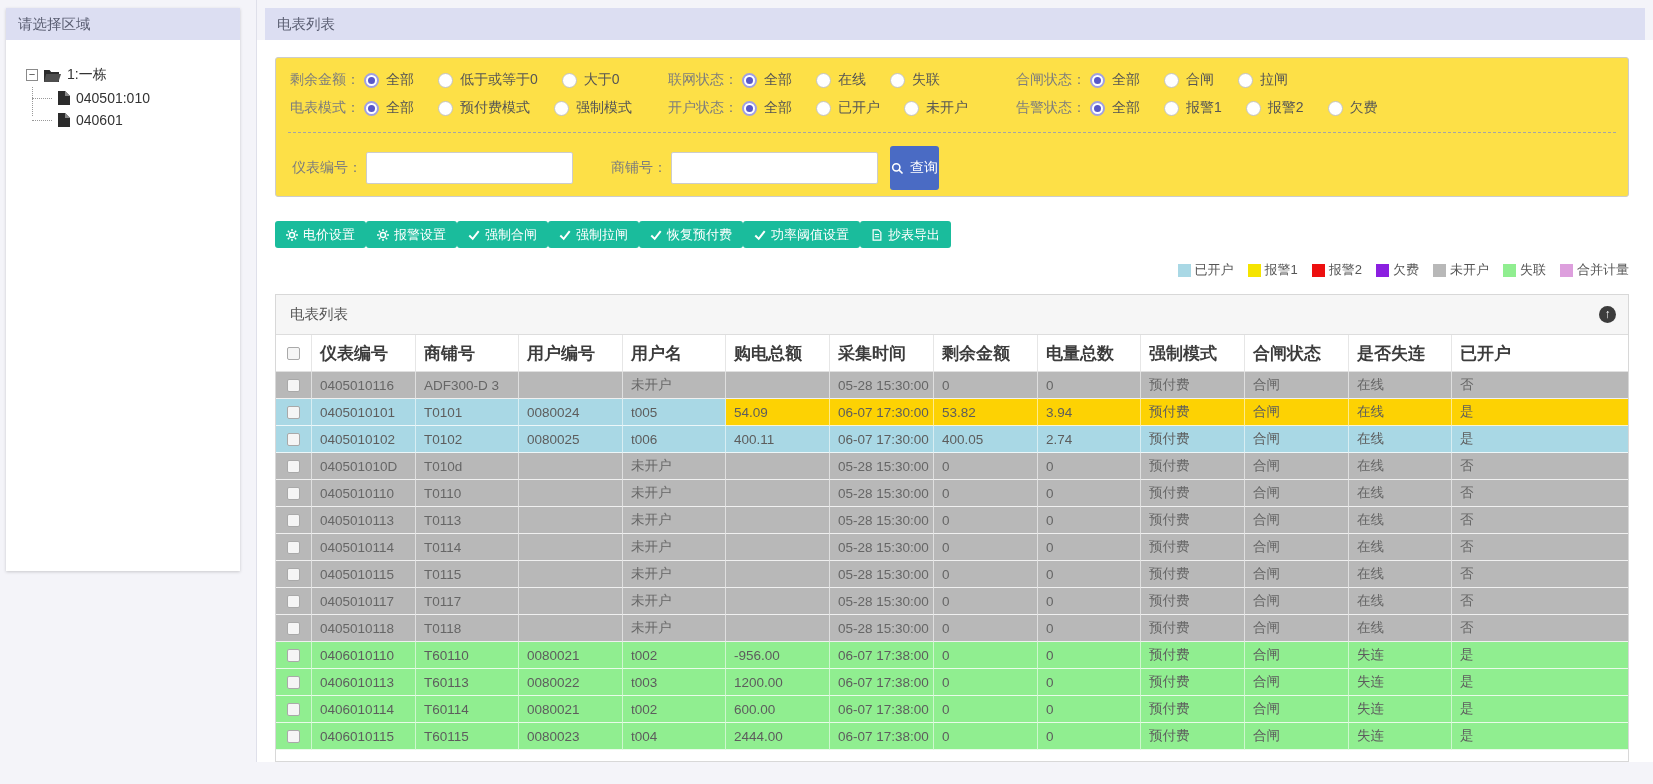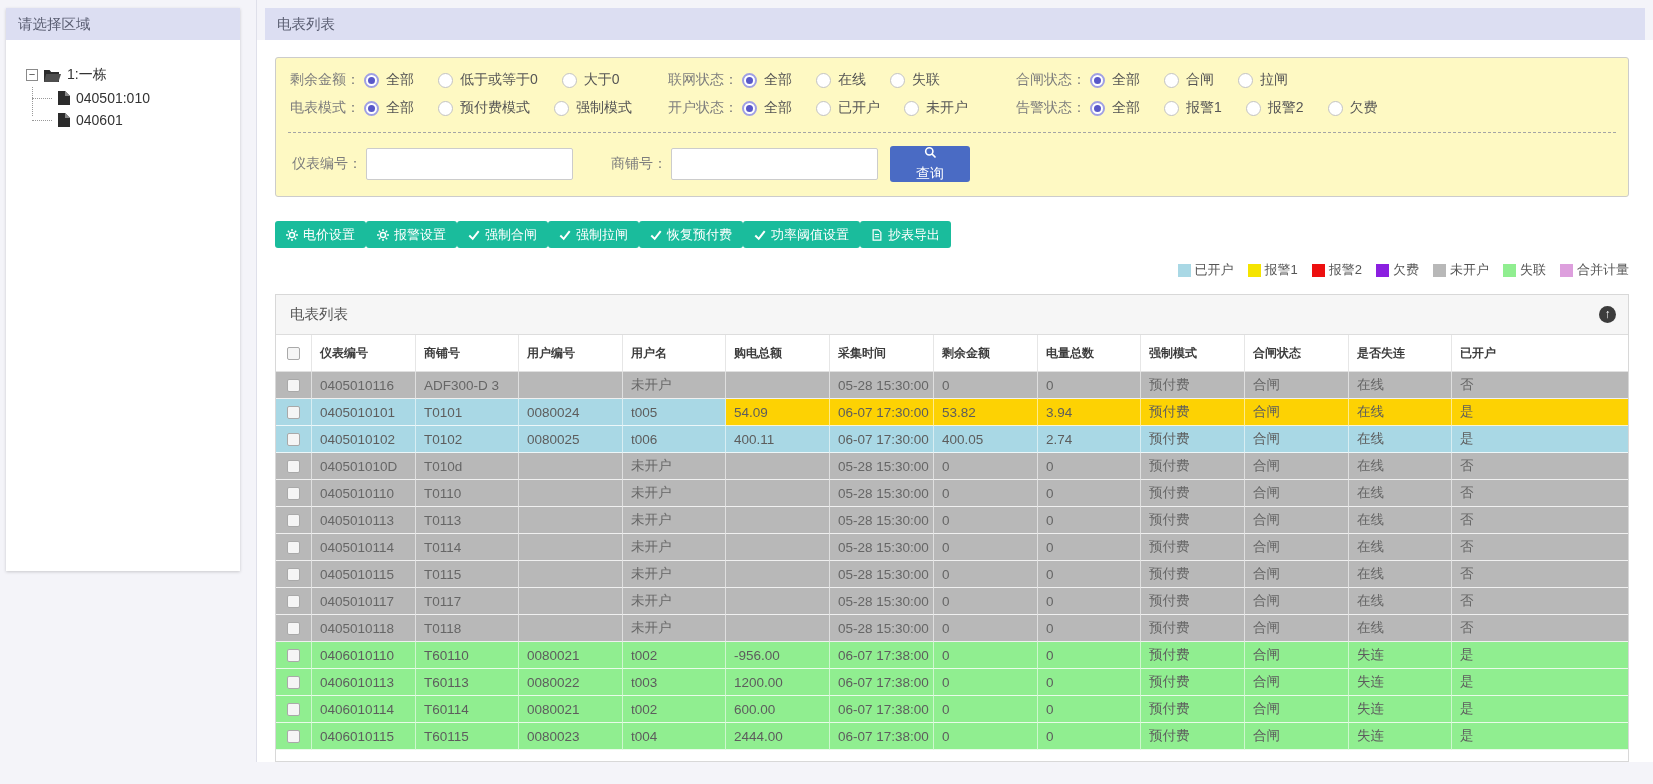--- a/index.html
+++ b/index.html
@@ -19,57 +19,57 @@
         border-left:1px dotted #999;}
   .tree-child{display:flex;align-items:center;gap:6px;margin-top:6px;}
   .tree-child::before{content:"";width:20px;margin-left:-24px;border-top:1px dotted #999;flex:0 0 auto;}
   #v-divider{position:absolute;left:256px;top:0;width:1px;height:762px;background:#dfe0ea;}
   
   #main-strip{position:absolute;left:265px;top:8px;width:1380px;height:32px;line-height:32px;
         background:#dcdef2;color:#5a5e72;font-size:14.5px;box-sizing:border-box;padding-left:12px;}
   #main-bg{position:absolute;left:257px;top:40px;width:1396px;height:722px;background:#fff;}
   
   #filter-box{position:absolute;left:275px;top:57px;width:1354px;height:140px;box-sizing:border-box;
-        border:1px solid #ccc;border-radius:3px;background:#fef9c3;}
+        border:1px solid #ccc;border-radius:3px;background:#fde047;}
   .filter-row{position:absolute;left:14px;display:flex;align-items:center;font-size:14px;}
   .f-group{display:flex;align-items:center;}
   .f-group.g0{width:378px;}
   .f-group.g1{width:348px;}
   .f-label{color:#7d7d7d;margin-right:4px;}
   .f-opt{display:flex;align-items:center;gap:7px;margin-right:24px;color:#555;}
   .radio{width:15px;height:15px;box-sizing:border-box;border-radius:50%;border:1px solid #c3c3c3;
         background:#fff;display:inline-block;position:relative;flex:0 0 auto;}
   .radio.sel{border:2px solid #a0a0e4;}
   .radio.sel::after{content:"";position:absolute;inset:2px;border-radius:50%;background:#5858c8;}
   #dash-sep{position:absolute;left:12px;right:12px;top:74px;border-top:1px dashed #a5a5a5;}
   #search-row{position:absolute;left:16px;top:88px;display:flex;align-items:center;font-size:14px;}
   .inp-label{color:#7d7d7d;}
   .txt-input{width:207px;height:32px;box-sizing:border-box;border:1px solid #ccc;border-radius:2px;
         margin-left:4px;font-size:14px;padding:0 6px;outline:none;}
-  #query-btn{margin-left:12px;height:36px;padding:0 26px;background:#4a6bc4;color:#fff;border:none;
-        border-radius:3px;font-size:14px;display:flex;align-items:center;gap:6px;cursor:pointer;flex-direction:column;}
+  #query-btn{margin-left:12px;height:44px;padding:0 1px;background:#4a6bc4;color:#fff;border:none;
+        border-radius:3px;font-size:14px;display:flex;align-items:center;gap:6px;cursor:pointer;}
   
   #actions{position:absolute;left:275px;top:221px;display:flex;}
   .act-btn{height:27px;padding:0 11px;background:#1abc9c;color:#fff;border:none;border-radius:3px;
         font-size:13px;display:flex;align-items:center;gap:5px;cursor:pointer;white-space:nowrap;}
   
   #legend{position:absolute;left:275px;top:261px;width:1354px;display:flex;justify-content:flex-end;
         gap:14px;align-items:center;font-size:13px;color:#555;}
   .lg-item{display:flex;align-items:center;gap:4px;}
   .lg-swatch{width:13px;height:13px;display:inline-block;}
   
   #panel{position:absolute;left:275px;top:294px;width:1354px;height:468px;box-sizing:border-box;
         border:1px solid #d8d8d8;background:#fff;overflow:hidden;}
   #panel-title{height:39px;line-height:39px;background:#f6f6f6;border-bottom:1px solid #ddd;
         padding-left:14px;font-size:14.5px;color:#555;position:relative;}
   #panel-arrow{position:absolute;right:12px;top:11px;width:17px;height:17px;border-radius:50%;
         background:#3c3c3c;color:#fff;font-size:12px;line-height:17px;text-align:center;cursor:pointer;}
   table{table-layout:fixed;width:100%;border-collapse:separate;border-spacing:0;}
   th{height:37px;box-sizing:border-box;background:#fff;border-right:1px solid #e6e6e6;
-        border-bottom:1px solid #e0e0e0;font-size:12px;color:#3c3c3c;font-weight:bold;
+        border-bottom:1px solid #e0e0e0;font-size:17px;color:#3c3c3c;font-weight:bold;
         text-align:left;padding:0 0 0 8px;white-space:nowrap;overflow:hidden;}
   td{height:27px;box-sizing:border-box;border-right:1px solid rgba(255,255,255,.55);
         border-bottom:1px solid rgba(255,255,255,.8);font-size:13.5px;color:#5d5d5d;
         padding:0 0 0 8px;white-space:nowrap;overflow:hidden;}
   td.cb-cell,th.cb-cell{text-align:center;padding:0;}
   tr.row-gray  td{background:#b8b8b8;color:#666;}
   tr.row-blue  td{background:#a9d8e5;margin-left:36px;}
   tr.row-green td{background:#90ee90;}
   td.cell-yellow{background:#fdd203 !important;}
   .cb{width:13px;height:13px;box-sizing:border-box;border:1px solid #a9a9a9;border-radius:2px;

